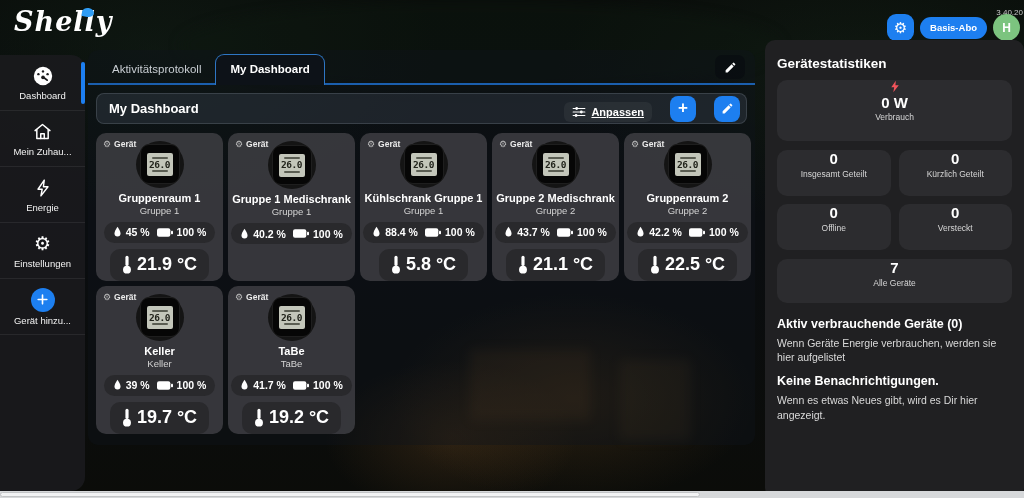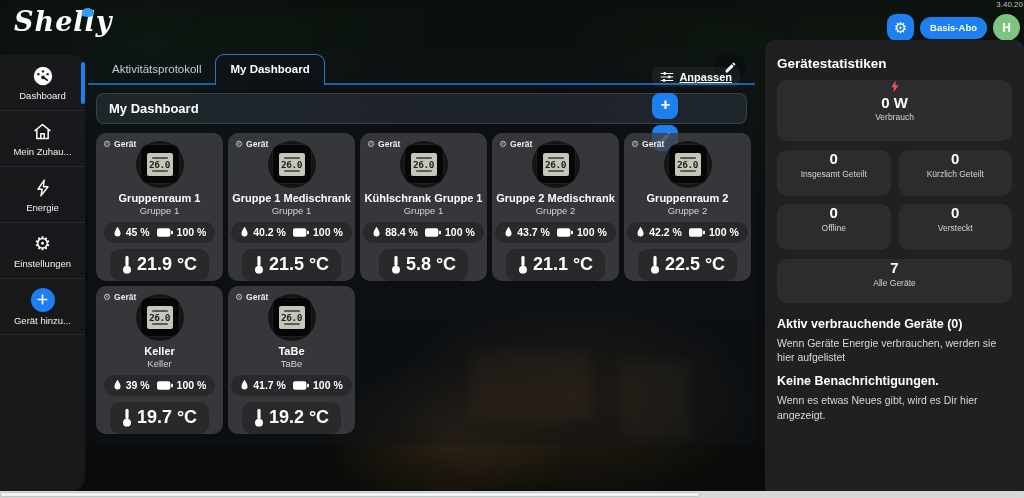--- a/index.html
+++ b/index.html
@@ -17,21 +17,21 @@
   .bg-shape { position:absolute; filter:blur(6px); pointer-events:none; }
   .bg-window1 { left:470px; top:350px; width:120px; height:70px; background:rgba(190,130,60,0.10); }
   .bg-window2 { left:620px; top:360px; width:70px; height:80px; background:rgba(200,150,80,0.08); }
   .bg-canopy { left:180px; top:0; width:600px; height:90px; background:rgba(14,24,16,0.45); border-radius:50%; }
 
   
   .logo { position:absolute; left:14px; top:6px; font-family:"DejaVu Serif", serif;
     font-style:italic; font-weight:bold; font-size:27px; letter-spacing:1px; color:#fff; }
   .logo-drop { position:absolute; left:82px; top:8px; width:12px; height:9px; background:#2f9df5;
     border-radius:60% 60% 60% 10%; transform:rotate(10deg); }
-  .version { position:absolute; right:1px; top:0; font-size:8px; color:#c9c9c9;padding-left:8px; }
+  .version { position:absolute; right:1px; top:8px; font-size:8px; color:#c9c9c9;padding-left:8px; }
   .top-actions { position:absolute; right:4px; top:14px; display:flex; align-items:center; gap:6px; }
   .gear-btn { width:27px; height:27px; border-radius:9px; background:#1d7ff0; display:flex;
     align-items:center; justify-content:center; font-size:15px; color:#fff; }
   .sub-pill { height:22px; border-radius:12px; background:#1d7ff0; color:#fff; font-size:9.5px;
     font-weight:bold; display:flex; align-items:center; padding:0 10px; }
   .avatar { width:27px; height:27px; border-radius:50%; background:#7cc47f; color:#fff;
     display:flex; align-items:center; justify-content:center; font-size:12px; font-weight:bold; }
 
   
   .sidebar { position:absolute; left:0; top:55px; width:85px; height:436px;
@@ -54,21 +54,21 @@
   .tab-active { font-size:11.5px; font-weight:bold; color:#fff; background:#0d1218;
     border:1.5px solid #2e76c4; border-bottom:none; border-radius:9px 9px 0 0;
     margin-bottom:-2px; padding:8px 14px 10px; }
   .tab-edit { margin-left:auto; margin-bottom:4px; width:30px; height:24px; border-radius:7px;
     background:rgba(8,10,14,0.55); display:flex; align-items:center; justify-content:center; }
 
   .board-header { margin:8px; height:31px; background:rgba(46,52,62,0.55);
     border:1px solid rgba(140,150,165,0.25); border-radius:8px; display:flex;
     align-items:center; padding:0 6px 0 12px; }
   .board-title { font-size:13px; font-weight:bold; }
-  .board-right { margin-left:auto; display:flex; align-items:flex-start; gap:6px;flex-direction:column; }
+  .board-right { margin-left:auto; display:flex; align-items:flex-end; gap:18px; }
   .customize { display:flex; align-items:center; gap:5px; background:rgba(255,255,255,0.05);
     border-radius:6px; padding:4px 8px; }
   .customize .txt { font-size:11px; font-weight:bold; text-decoration:underline; color:#fff; }
   .sq-btn { width:26px; height:26px; border-radius:8px; background:#1d7ff0; display:flex;
     align-items:center; justify-content:center; color:#fff; }
   .plus-glyph { font-size:17px; font-weight:bold; line-height:1; margin-top:-2px; }
 
   
   .grid { display:flex; flex-wrap:wrap; gap:5px; margin:9px 8px; width:655px; }
   .card { position:relative; width:127px; height:148px; background:rgba(64,64,68,0.82);
@@ -291,29 +291,20 @@
         </span>
         <span class="v">40.2 %</span>
         <span style="margin-left:3px;">
           <svg width="16" height="9" viewBox="0 0 24 13" fill="#fff">
                 <rect x="0" y="0" width="20" height="13" rx="3"></rect>
                 <rect x="21" y="4" width="3" height="5" rx="1"></rect>
               </svg>
         </span>
         <span class="v">100 %</span>
       </div>
-      <div class="temp-pill">
-        <span>
-          <svg width="10" height="19" viewBox="0 0 12 24" fill="#fff">
-                <rect x="4" y="1" width="4" height="13" rx="2"></rect>
-                <circle cx="6" cy="18.5" r="5"></circle>
-              </svg>
-        </span>
-        <span class="t">21.5 °C</span>
-      </div>
     </div>
 
     <div class="card">
       <div class="badge">
         <span class="b-icon">⚙</span>
         <span class="b-lbl">Gerät</span>
       </div>
       <div class="device">
         <div class="device-body">
           <div class="lcd">

